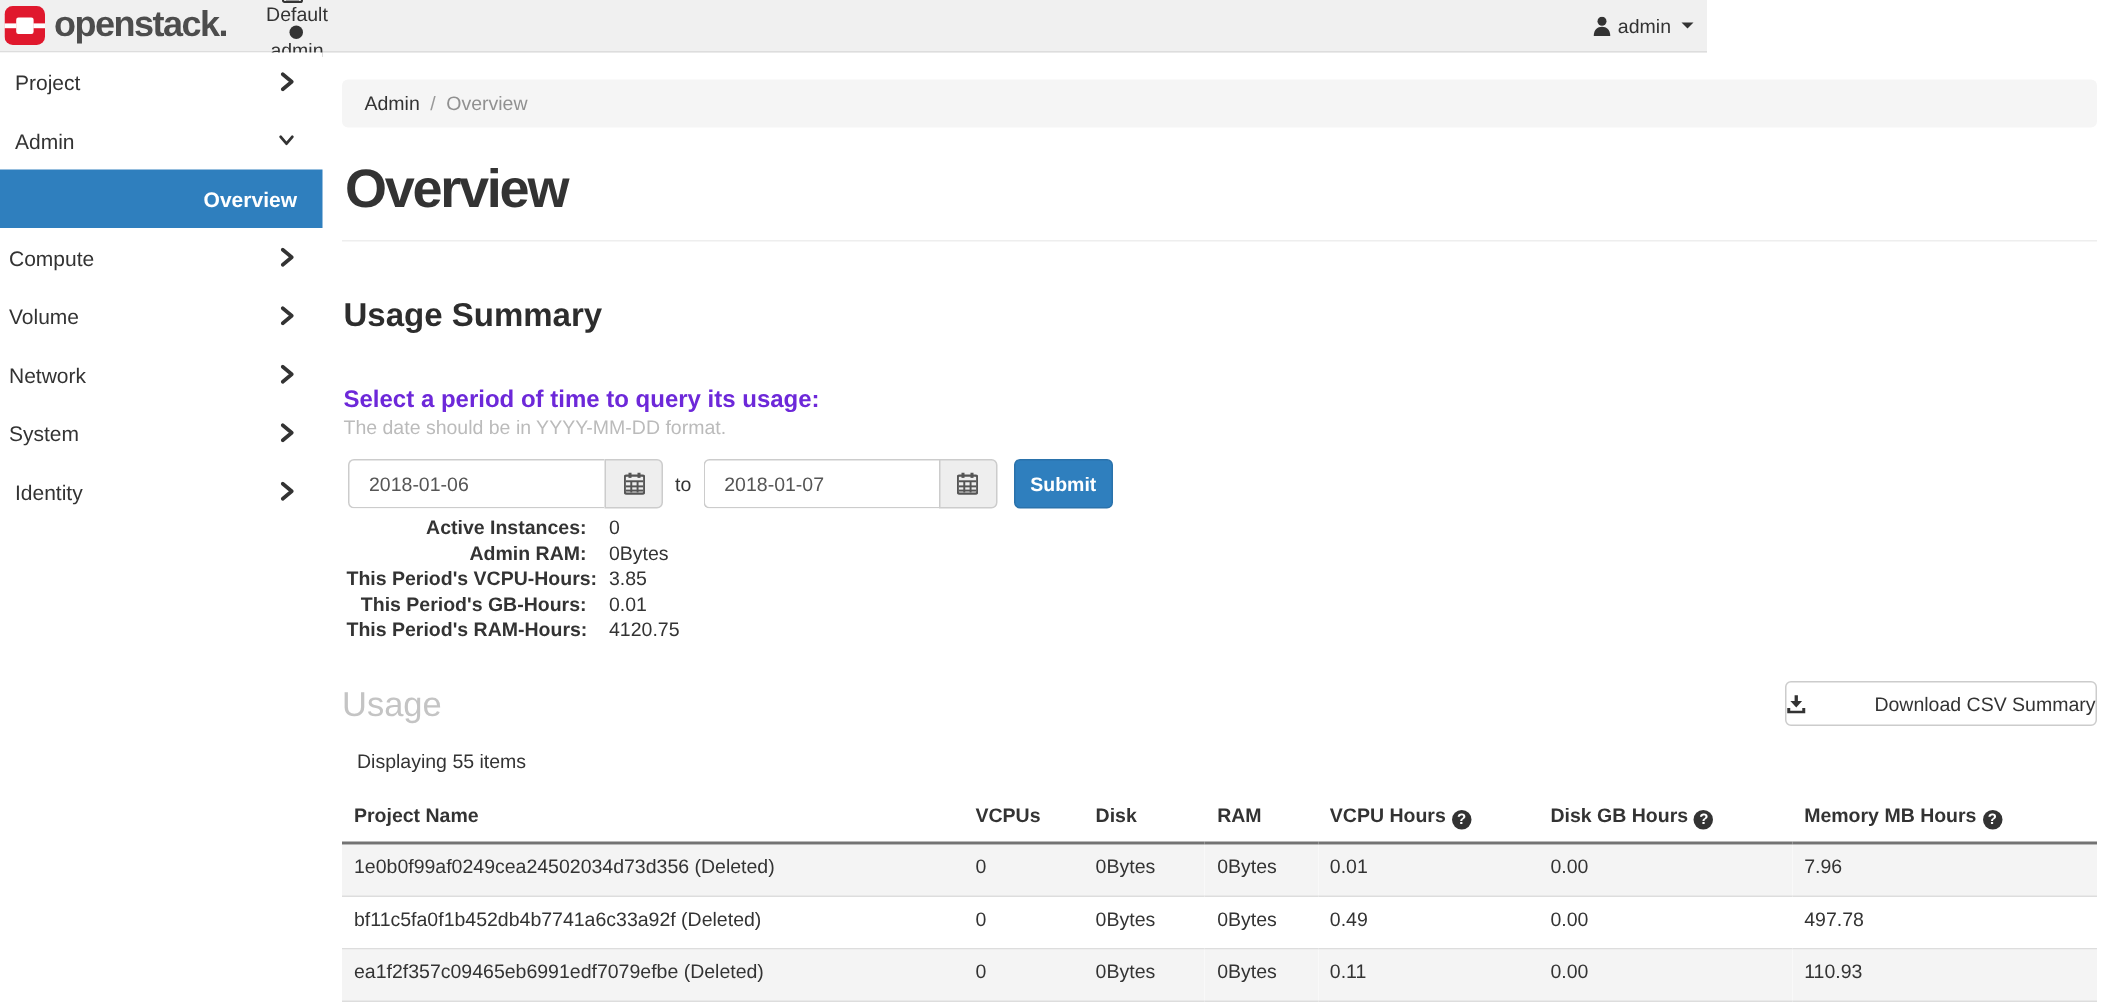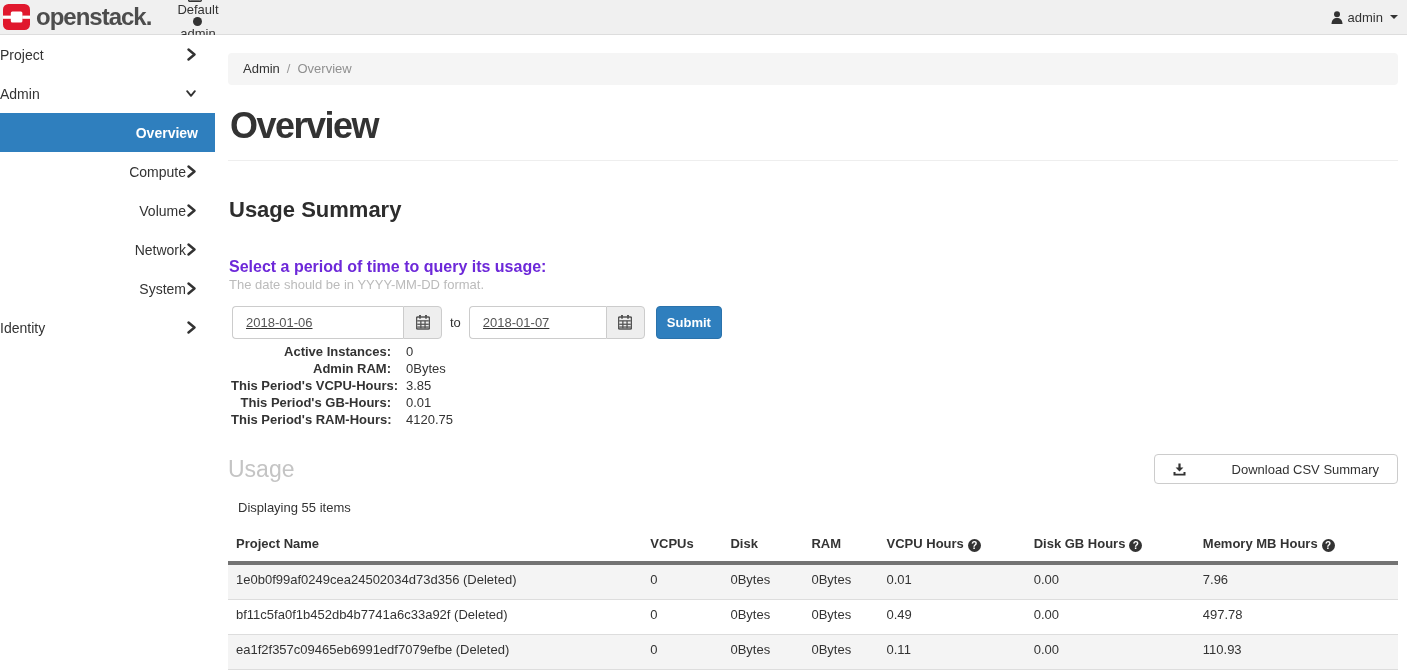--- a/index.html
+++ b/index.html
@@ -7,21 +7,21 @@
 body {
   font-family: "Liberation Sans", sans-serif;
   font-size: 13px;
   color: #333;
   background: #fff;
   position: relative;
 }
 
 
 .navbar {
-  position: absolute; left: 0; top: 0; width: 1407px; height: 35px;
+  position: absolute; left: 0; top: 0; width: 1138px; height: 35px;
   background: #f0f0f0;
   border-bottom: 1px solid #ddd;
   display: flex; align-items: center;
 }
 .brand { display: flex; align-items: center; margin-left: 3px; }
 .brand-logo { display: block; }
 .wordmark {
   font-size: 24px; font-weight: bold; color: #4d4d4d;
   letter-spacing: -1px; margin-left: 6px; line-height: 26px;
 }
@@ -40,22 +40,22 @@
 .user-menu { margin-left: auto; margin-right: 9px; display: flex; align-items: center; }
 .user-menu .icon-user { margin-right: 5px; display: flex; }
 
 
 .sidebar { position: absolute; left: 0; top: 35px; width: 215px; background: #fff; }
 .nav-row {
   height: 39px; display: flex; align-items: center;
   font-size: 14px; color: #333; padding-right: 19px; cursor: pointer;
 }
 .nav-row .nav-label { flex: 1; }
-.nav-row.lvl1 .nav-label { text-align: left; }
-.nav-row.lvl2 .nav-label { text-align: right; padding-left: 6px; }
+.nav-row.lvl1 .nav-label { padding-left: 10px; text-align: left; }
+.nav-row.lvl2 .nav-label { text-align: left; padding-left: 6px; }
 .nav-row .chev { width: 10px; display: flex; justify-content: flex-end; }
 .nav-row.selected {
   background: #2f7fbe; color: #fff; font-weight: bold; padding-right: 17px;
 }
 .nav-row.selected .nav-label { text-align: right; }
 
 
 .content { position: absolute; left: 228px; top: 35px; width: 1170px; }
 .breadcrumb {
   margin-top: 18px; background: #f5f5f5; border-radius: 4px;
@@ -76,21 +76,21 @@
   font-size: 22px; line-height: 26px; font-weight: bold; color: #2d2d2d;
   margin-top: 36px; margin-left: 1px;
 }
 .form-prompt {
   font-size: 16px; line-height: 19px; font-weight: bold; color: #6d28d9;
   margin-top: 34px; margin-left: 1px;
 }
 .form-hint { font-size: 13px; line-height: 18px; color: #bbb; margin-left: 1px; }
 
 .date-form { display: flex; align-items: center; margin-top: 12px; margin-left: 4px; }
-.input-group { display: flex; height: 33px; text-decoration: underline; }
+.input-group { display: flex; height: 33px; }
 .date-input {
   width: 171px; height: 33px; border: 1px solid #ccc;
   border-radius: 4px 0 0 4px; border-right: none;
   padding: 6px 13px; font-size: 13px; color: #555;
   font-family: "Liberation Sans", sans-serif; background: #fff; outline: none;
 }
 .input-addon {
   width: 39px; height: 33px; background: #eee; border: 1px solid #ccc;
   border-radius: 0 4px 4px 0;
   display: flex; align-items: center; justify-content: center;
@@ -110,33 +110,33 @@
   white-space: nowrap;
 }
 .stat-row dd { margin-left: 175px; }
 
 .usage-header { display: flex; align-items: center; margin-top: 26px; height: 30px; }
 h3.usage-title { font-size: 23px; font-weight: normal; color: #c4c4c4; line-height: 26px; margin-left: 0; }
 .btn-download {
   margin-left: auto; height: 30px;
   background: #fff; border: 1px solid #ccc; border-radius: 4px;
   color: #333; font-size: 13px; font-family: "Liberation Sans", sans-serif;
-  display: flex; align-items: center; cursor: pointer; padding: 0 18px; gap: 40px;
+  display: flex; align-items: center; cursor: pointer; padding: 0 0; gap: 40px;
 }
 .btn-download .icon-download { margin-right: 6px; display: flex; }
 
 .items-count { margin-top: 15px; margin-left: 10px; font-size: 13px; line-height: 18px; }
 
 table.usage-table {
   width: 1170px; margin-top: 10px; border-collapse: collapse; table-layout: fixed;
   font-size: 13px;
 }
 .usage-table th {
   text-align: left; font-weight: bold; padding: 8px;
-  border-bottom: 4px solid #737373; line-height: 18px;
+  border-bottom: 2px solid #737373; line-height: 18px;
 }
 .usage-table td {
   padding: 6px 8px 10px; border-top: 1px solid #ddd; line-height: 18px;
   overflow: hidden; white-space: nowrap;
 }
 .usage-table tbody tr:nth-child(odd) { background: #f4f4f4; }
 .usage-table col.c1 { width: 414px; }
 .usage-table col.c2 { width: 80px; }
 .usage-table col.c3 { width: 81px; }
 .usage-table col.c4 { width: 75px; }
@@ -292,21 +292,21 @@
           <rect x="1.2" y="5.2" width="11.6" height="1.3" fill="#555"></rect>
           <rect x="4.2" y="5.8" width="1.3" height="7.5" fill="#555"></rect>
           <rect x="8.4" y="5.8" width="1.3" height="7.5" fill="#555"></rect>
           <rect x="1.2" y="8.6" width="11.6" height="1.3" fill="#555"></rect>
           <rect x="1.2" y="11.4" width="11.6" height="1.3" fill="#555"></rect>
         </svg>
       </span>
     </div>
     <span class="to-label">to</span>
     <div class="input-group">
-      <input class="date-input" style="width: 137px;" type="text" value="2018-01-07">
+      <input class="date-input" style="width: 157px;" type="text" value="2018-01-07">
       <span class="input-addon">
         <svg width="14" height="15" viewBox="0 0 14 15">
           <rect x="0.5" y="2" width="13" height="12" rx="1.2" fill="none" stroke="#555" stroke-width="1.5"></rect>
           <rect x="3" y="0" width="2" height="3.6" fill="#555"></rect>
           <rect x="9" y="0" width="2" height="3.6" fill="#555"></rect>
           <rect x="1.2" y="5.2" width="11.6" height="1.3" fill="#555"></rect>
           <rect x="4.2" y="5.8" width="1.3" height="7.5" fill="#555"></rect>
           <rect x="8.4" y="5.8" width="1.3" height="7.5" fill="#555"></rect>
           <rect x="1.2" y="8.6" width="11.6" height="1.3" fill="#555"></rect>
           <rect x="1.2" y="11.4" width="11.6" height="1.3" fill="#555"></rect>

